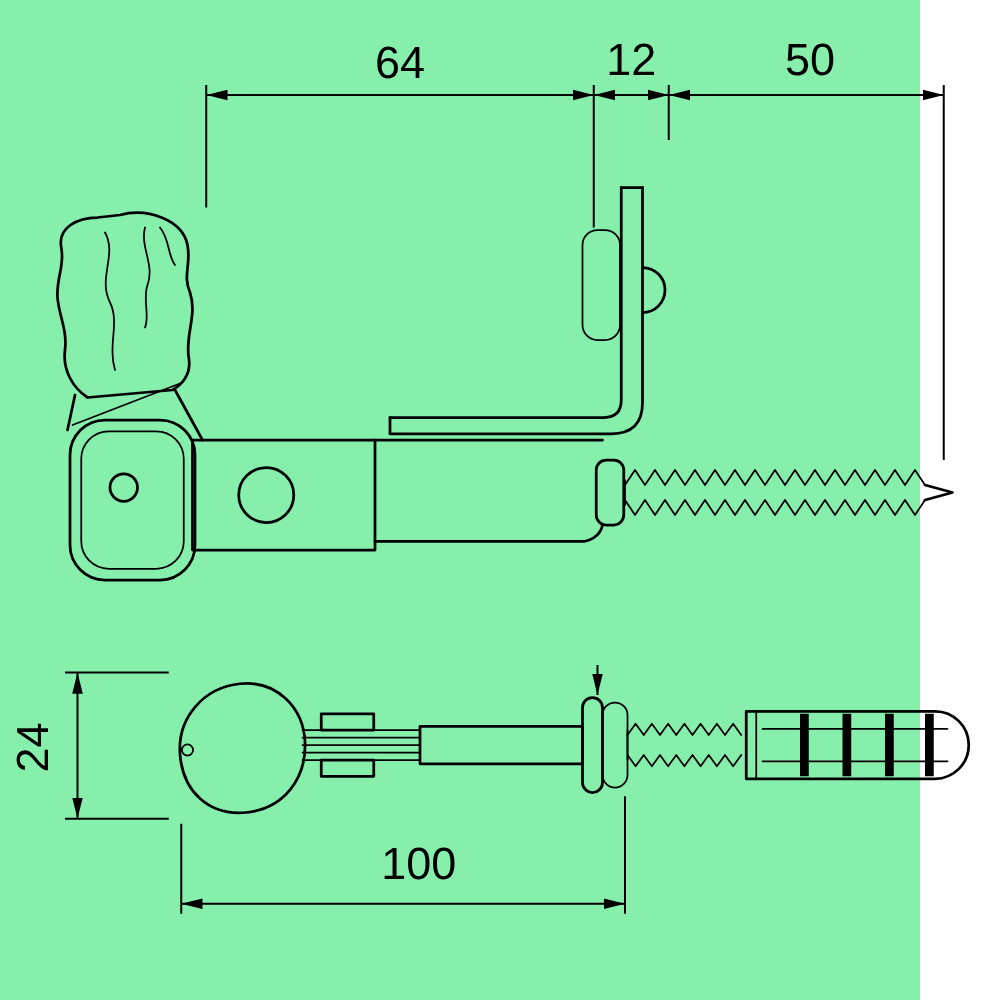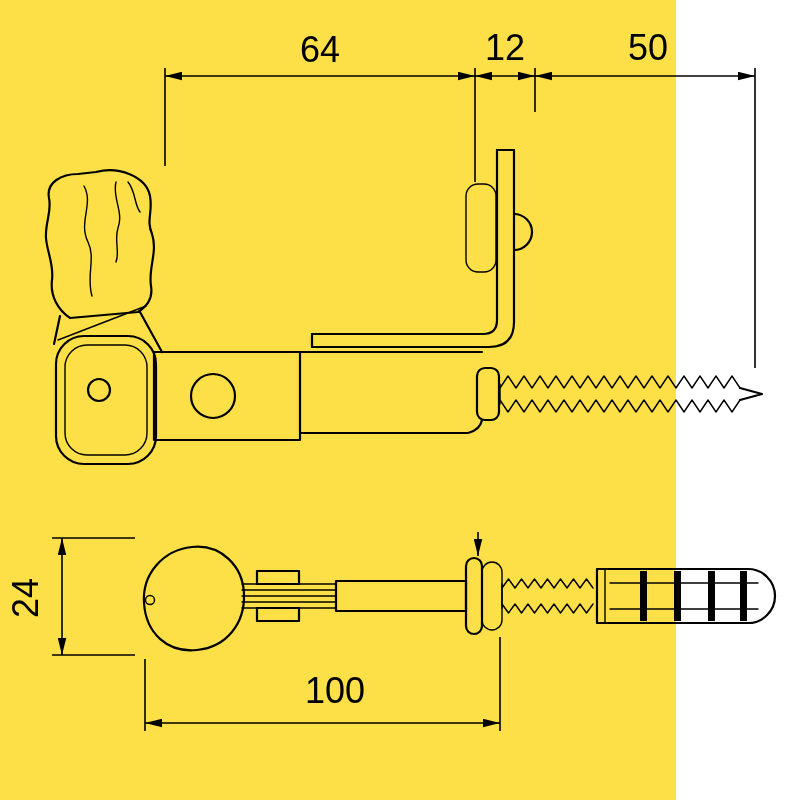--- a/index.html
+++ b/index.html
@@ -1,17 +1,17 @@
 <!DOCTYPE html>
 <html><head>
 <meta charset="utf-8">
 <style>
   html,body { margin:0; padding:0; background:#ffffff; }
   .canvas {
-    position:relative; width:676px; height:800px; background:#fde047;
+    position:relative; width:736px; height:800px; background:#86efac;
     font-family:"Liberation Sans", sans-serif;
   }
   svg { display:block; }
   
   .draw path, .draw rect, .draw circle, .draw ellipse, .draw line {
     fill:none; stroke:#000000; stroke-width:2.2;
     stroke-linejoin:round; stroke-linecap:round;
   }
   .thin { stroke-width:1.4 !important; }
   .solid { fill:#000000 !important; stroke:none !important; }

